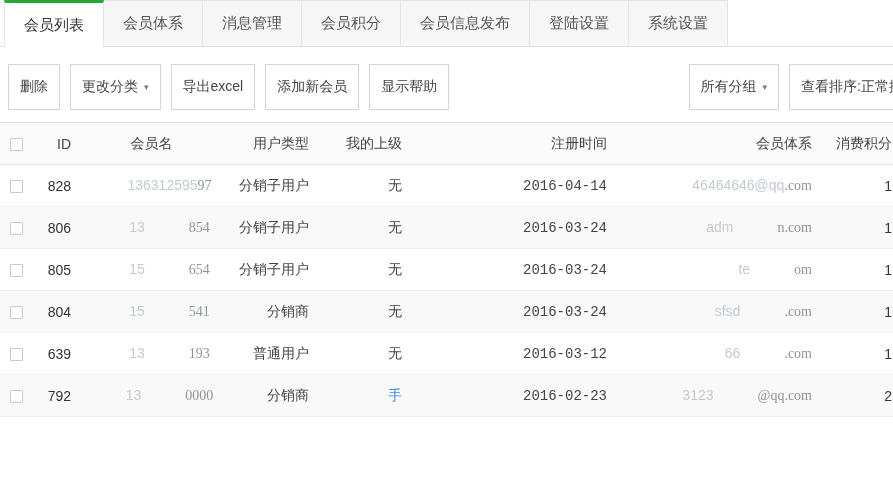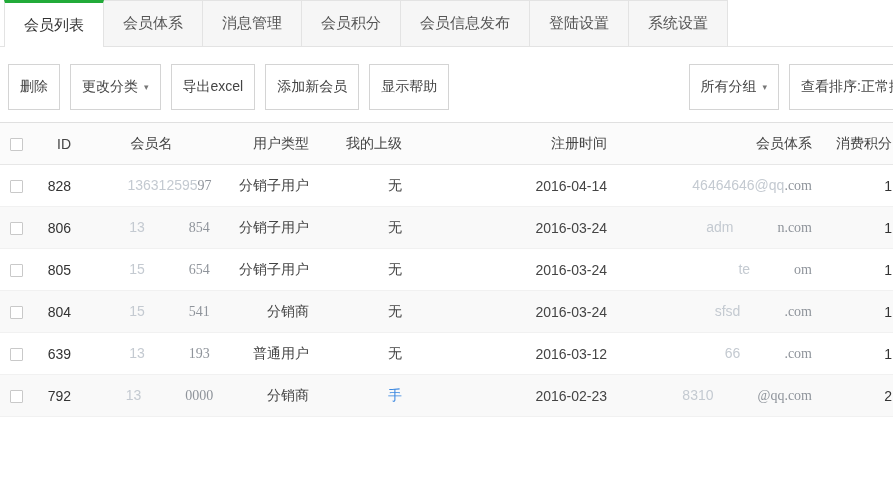--- a/index.html
+++ b/index.html
@@ -42,21 +42,21 @@
     display:inline-block; width:13px; height:13px; background:#fff;
     border:1px solid #c9c9c9; border-radius:1px; vertical-align:middle; cursor:pointer;
   }
   .c-check { padding-left:10px; }
   .faint { color:#c4cad1; filter:blur(0.45px);margin-left:36px; }
   .dim   { color:#8f949b;font-family:Liberation Serif, serif; }
   .gap   { display:inline-block; width:44px; }
   .sup   { color:#444; }
   .sup.link { color:#3a87e0; cursor:pointer; }
   .c-points { color:#333; }
-  .c-date, .c-type { color:#444; }
+  .c-date, .c-type { color:#444;font-family:Liberation Mono, monospace; }
   .c-id { color:#333; }
 </style>
 </head>
 <body>
 
 <div class="tabbar">
   <div class="tab active">会员列表</div>
   <div class="tab">会员体系</div>
   <div class="tab">消息管理</div>
   <div class="tab">会员积分</div>
@@ -162,19 +162,19 @@
     <td class="t-center c-points">1</td>
   </tr>
 
   <tr class="alt">
     <td class="c-check"><span class="cb"></span></td>
     <td class="t-center c-id">792</td>
     <td class="c-name"><span class="faint">13</span><span class="gap g-name"></span><span class="dim">0000</span></td>
     <td class="t-center c-type">分销商</td>
     <td class="t-center"><span class="sup link">手</span></td>
     <td class="t-center c-date">2016-02-23</td>
-    <td class="t-center"><span class="faint">8310</span><span class="gap g-email"></span><span class="dim">@qq.com</span></td>
+    <td class="t-center"><span class="faint">3123</span><span class="gap g-email"></span><span class="dim">@qq.com</span></td>
     <td class="t-center c-points">2</td>
   </tr>
 
 
 </tbody>
 </table>
 
 </body></html>

